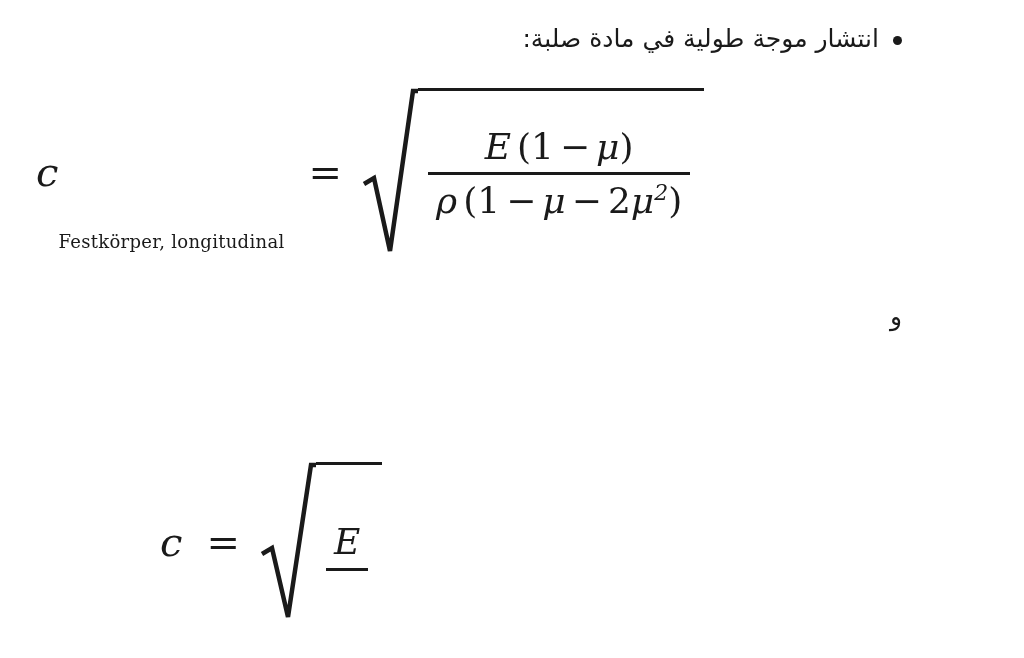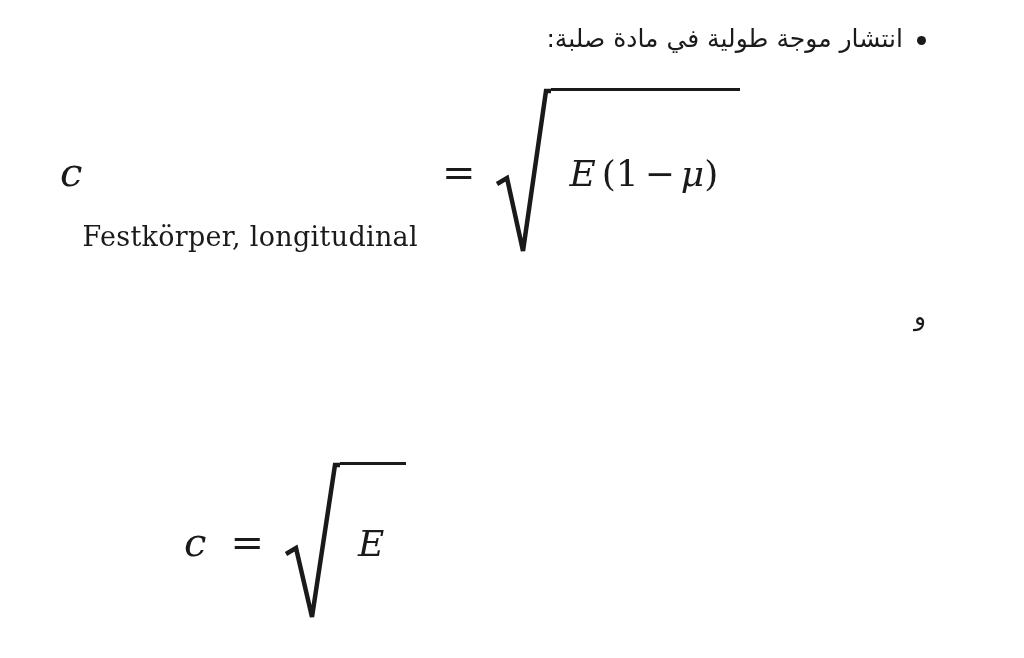--- a/index.html
+++ b/index.html
@@ -14,21 +14,20 @@
     color: #1a1a1a;
     overflow: hidden;
     position: relative;
   }
 
   .page {
     position: relative;
     width: 920px;
     height: 658px;
     direction: rtl;
-    margin-left: 24px;
   }
 
   
   .bullet-line {
     position: absolute;
     right: 18px;
     display: flex;
     flex-direction: row;
     align-items: flex-start;
     gap: 14px;
@@ -69,21 +68,21 @@
     color: #1a1a1a;
     white-space: nowrap;
   }
 
   .var-c {
     font-style: italic;
     font-size: 40px;
     font-family: "DejaVu Serif", serif;
   }
   .subscript {
-    font-size: 27px;
+    font-size: 18px;
     font-family: "DejaVu Serif", serif;
     font-style: normal;
     align-self: flex-end;
     padding-bottom: 4px;
     letter-spacing: 0.3px;
   }
   .equals {
     font-size: 40px;
     margin: 0 20px 0 24px;
   }
@@ -102,21 +101,21 @@
     border-top: 3px solid #1a1a1a;
     padding: 0 14px 0 10px;
     display: flex;
     flex-direction: column;
     align-items: center;
     justify-content: center;
   }
 
   .frac {
     display: flex;
-    flex-direction: row;
+    flex-direction: column;
     align-items: center;
     justify-content: space-between;
   }
   .frac-num, .frac-den {
     padding: 5px 8px;
     font-size: 36px;
     font-family: "DejaVu Serif", serif;
     line-height: 1.15;
     white-space: nowrap;
   }
@@ -154,20 +153,23 @@
     <span class="radical">
       <svg class="radical-sign" width="56" height="168" viewBox="0 0 56 168" aria-hidden="true">
         <path d="M2 96 L12 90 L28 163 L51 3 L56 3" fill="none" stroke="#1a1a1a" stroke-width="4.5" stroke-linejoin="miter" stroke-linecap="butt"></path>
       </svg>
       <span class="radicand">
         <span class="frac">
           <span class="frac-num">
             <span class="mi">E</span><span class="thin"></span><span class="mo">(</span><span class="mn">1</span><span class="thin"></span><span class="mo">−</span><span class="thin"></span><span class="mi">μ</span><span class="mo">)</span>
           </span>
           <span class="frac-bar"></span>
+          <span class="frac-den">
+            <span class="mi">ρ</span><span class="thin"></span><span class="mo">(</span><span class="mn">1</span><span class="thin"></span><span class="mo">−</span><span class="thin"></span><span class="mi">μ</span><span class="thin"></span><span class="mo">−</span><span class="thin"></span><span class="mn">2</span><span class="mi">μ</span><span class="sup">2</span><span class="mo">)</span>
+          </span>
         </span>
       </span>
     </span>
   </div>
 
   <div class="conj" style="top: 302px;">و</div>
 
 
   <div class="formula" style="top: 462px; left: 160px;">
 

